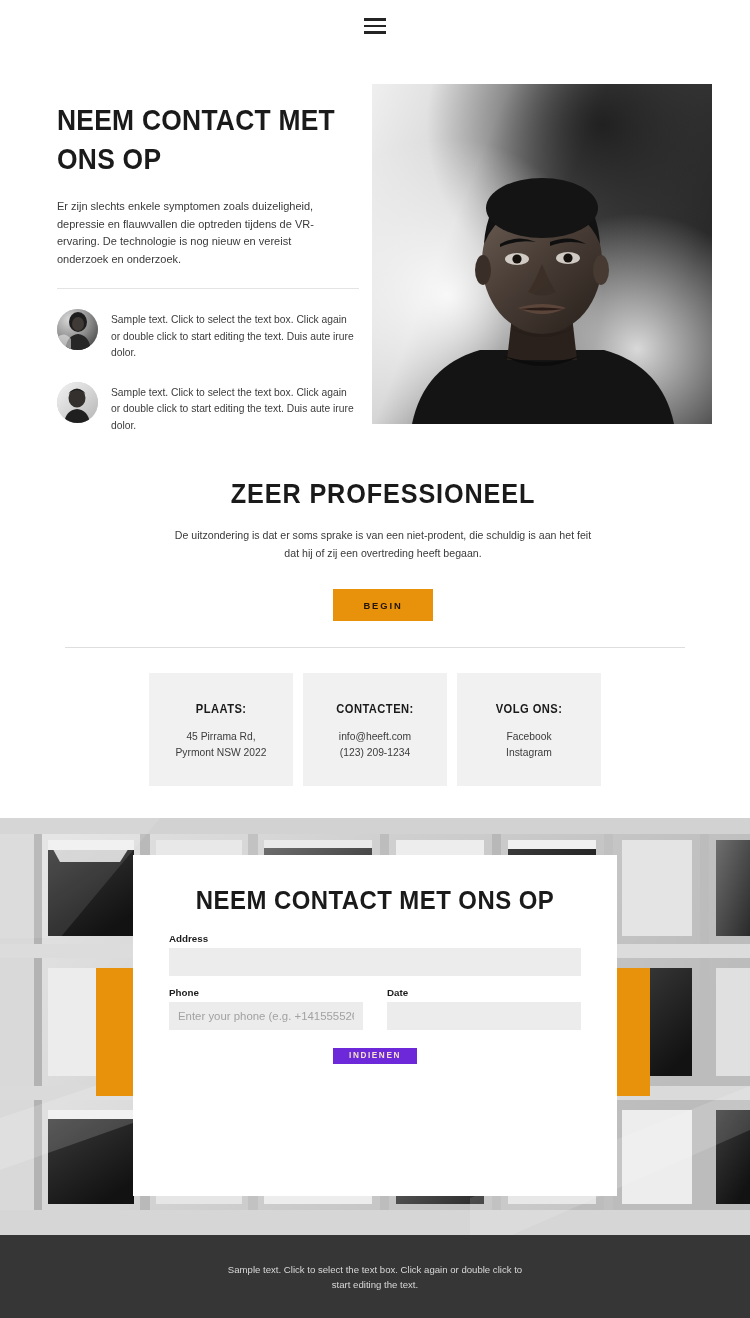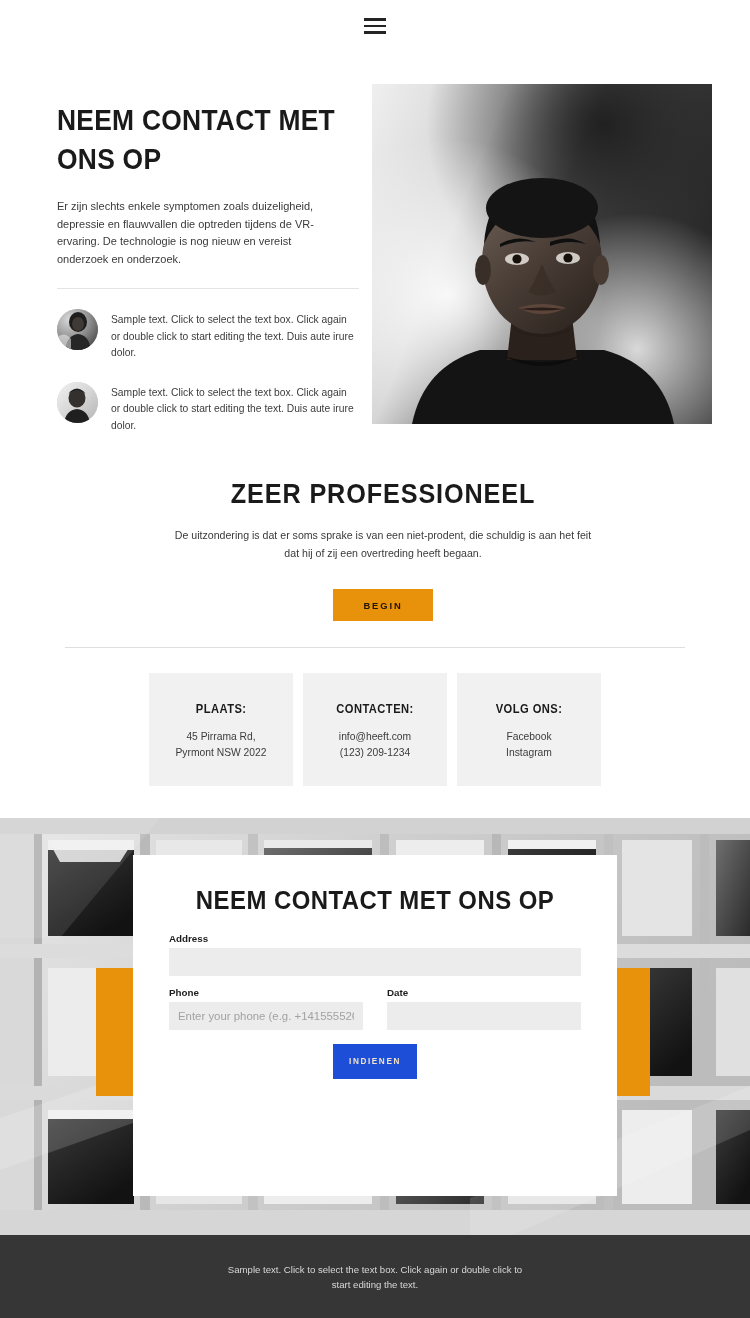--- a/index.html
+++ b/index.html
@@ -278,22 +278,22 @@
     outline: none;
     padding: 8px 9px;
     font-family: "Liberation Sans", sans-serif;
     font-size: 11.4px;
     color: #3a3a3a;
     resize: vertical;
   }
   .ftext::placeholder { color: #a2a2a2; }
   .submit-wrap { text-align: center; margin-top: 14px; }
   .submit-btn {
-    width: 84px; height: 35px;
-    background: #1d4ed8;
+    width: 84px; height: 16px;
+    background: #6d28d9;
     border: none;
     color: #f4e2c9;
     font-family: "Liberation Sans", sans-serif;
     font-size: 8.2px;
     font-weight: 700;
     letter-spacing: 1.6px;
     cursor: pointer;
     text-transform: uppercase;
   }
 

